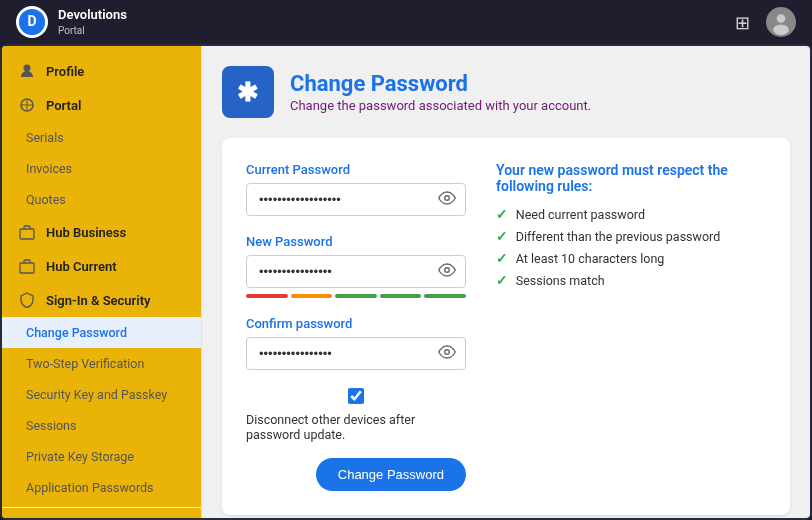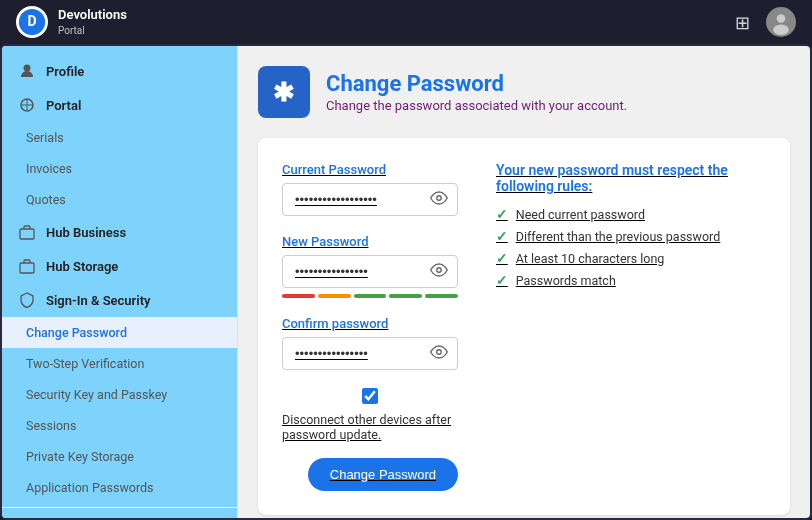--- a/index.html
+++ b/index.html
@@ -75,22 +75,22 @@
     
     .main-container {
       display: flex;
       flex: 1;
       background: #f0f0f0;
       overflow: hidden;
     }
 
     
     .sidebar {
-      width: 236px;
-      background: #7dd3fc;
+      width: 200px;
+      background: #eab308;
       flex-shrink: 0;
       overflow-y: auto;
       border-right: 1px solid #e0e0e0;
       padding: 8px 0;
     }
     .sidebar-item {
       display: flex;
       align-items: center;
       padding: 8px 16px;
       cursor: pointer;
@@ -175,22 +175,21 @@
     
     .form-card {
       background: white;
       border-radius: 8px;
       padding: 24px;
       box-shadow: 0 1px 3px rgba(0,0,0,0.1);
     }
 
     .form-layout {
       display: flex;
-      gap: 38px;
-      text-decoration: underline;
+      gap: 30px;
     }
 
     .form-left {
       flex: 1;
     }
 
     .form-right {
       width: 270px;
       flex-shrink: 0;
     }
@@ -377,21 +376,21 @@
         <span>Hub Business</span>
       </div>
 
       <div class="sidebar-item section-header">
         <span class="sidebar-icon">
           <svg width="16" height="16" viewBox="0 0 16 16" fill="#555">
               <rect x="1" y="5" width="14" height="10" rx="1" fill="none" stroke="#555" stroke-width="1.3"></rect>
               <path d="M5 5V3a1 1 0 0 1 1-1h4a1 1 0 0 1 1 1v2" fill="none" stroke="#555" stroke-width="1.3"></path>
             </svg>
         </span>
-        <span>Hub Storage</span>
+        <span>Hub Current</span>
       </div>
 
       <div class="sidebar-item section-header">
         <span class="sidebar-icon">
           <svg width="16" height="16" viewBox="0 0 16 16" fill="none">
               <path d="M8 1L2 4v4c0 3.5 2.7 6.7 6 7.5 3.3-.8 6-4 6-7.5V4L8 1z" stroke="#555" stroke-width="1.3" fill="none"></path>
             </svg>
         </span>
         <span>Sign-In &amp; Security</span>
       </div>
@@ -509,21 +508,21 @@
               <div class="rule-item">
                 <span class="rule-check">✓</span>
                 <span>Different than the previous password</span>
               </div>
               <div class="rule-item">
                 <span class="rule-check">✓</span>
                 <span>At least 10 characters long</span>
               </div>
               <div class="rule-item">
                 <span class="rule-check">✓</span>
-                <span>Passwords match</span>
+                <span>Sessions match</span>
               </div>
             </div>
           </div>
 
         </div>
       </div>
 
     </div>
   </div>
 </div>

